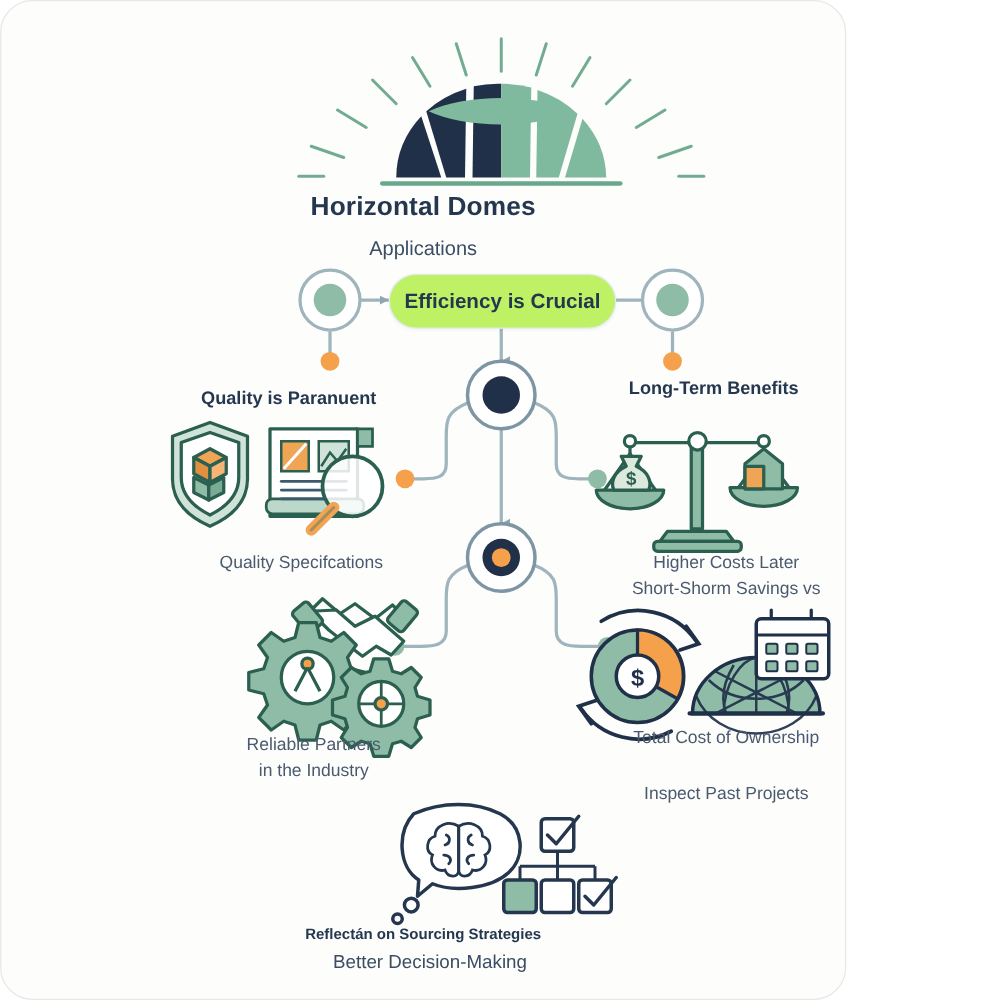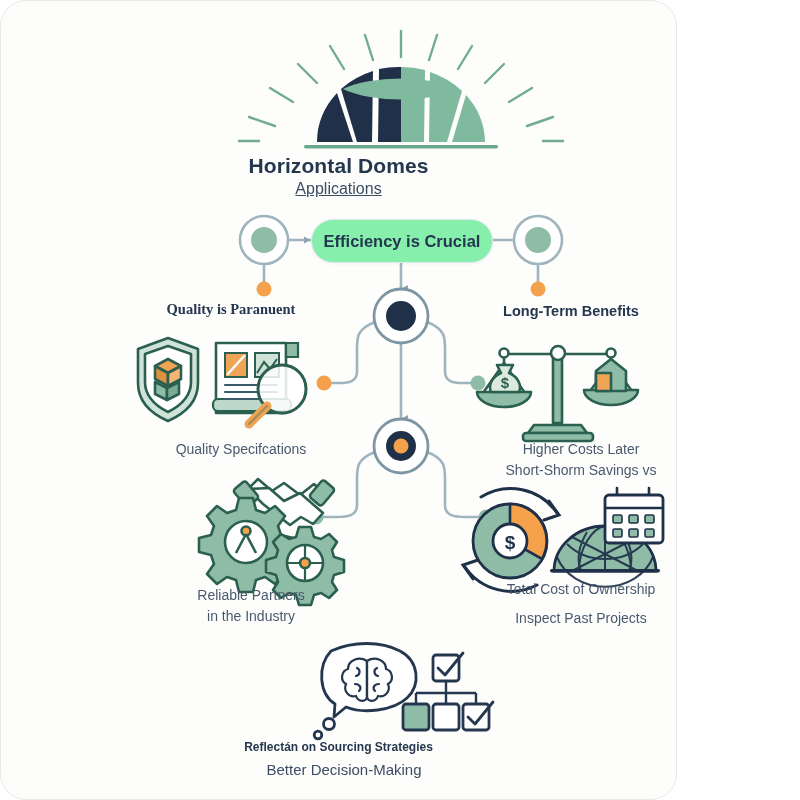--- a/index.html
+++ b/index.html
@@ -76,21 +76,21 @@
     font-size: 15px;
     color: #3b4d63;
   }
 
   
   .pill {
     position: absolute;
     display: flex;
     align-items: center;
     justify-content: center;
-    background: #86efac;
+    background: #bef264;
     border: 1.5px solid #e3eaee;
     border-radius: 22px;
     box-shadow: 0 1px 3px rgba(40,60,80,.06);
   }
 
   .layer {
     position: absolute;
     left: 0; top: 0;
     width: 800px; height: 800px;
     pointer-events: none;
@@ -131,21 +131,21 @@
 
           <path d="M342 88 A72 26 0 0 1 458 88 A72 26 0 0 1 342 88 Z" fill="#7fba9e"></path>
         </g>
 
         <rect x="303" y="144" width="194" height="3.5" rx="1.7" fill="#6aa88d"></rect>
       </g>
     </svg>
   </div>
 
   <div class="hdr-title" style="top:153px;">Horizontal Domes</div>
-  <div class="hdr-sub" style="top:179px;text-decoration:underline;">Applications</div>
+  <div class="hdr-sub" style="top:190px;">Applications</div>
 
   <div class="layer">
     <svg width="800" height="800" viewBox="0 0 800 800">
       <defs>
         <marker id="arrowR" markerWidth="9" markerHeight="9" refX="7" refY="4.5" orient="auto" markerUnits="userSpaceOnUse">
           <path d="M0,1 L7,4.5 L0,8 Z" fill="#8fa6b2"></path>
         </marker>
         <marker id="arrowD" markerWidth="10" markerHeight="10" refX="5" refY="8" orient="auto" markerUnits="userSpaceOnUse">
           <path d="M1,1 L9,1 L5,8.5 Z" fill="#8fa6b2"></path>
         </marker>
@@ -206,21 +206,21 @@
         <circle cx="400" cy="445" r="15" fill="#1f3048"></circle>
         <circle cx="400" cy="445" r="7.5" fill="#f5a04a"></circle>
       </g>
     </svg>
   </div>
 
   <div class="pill" style="left:310px; top:218px; width:180px; height:42px;">
     <span class="pill-text">Efficiency is Crucial</span>
   </div>
 
-  <div class="branch-label" style="left:110px; top:300px; width:240px;font-family:Liberation Serif, serif;">Quality is Paranuent</div>
+  <div class="branch-label" style="left:110px; top:310px; width:240px;">Quality is Paranuent</div>
   <div class="branch-label" style="left:450px; top:302px; width:240px;">Long-Term Benefits</div>
 
   <div class="layer">
     <svg width="800" height="800" viewBox="0 0 800 800">
 
       <g stroke="#2b5f4f" stroke-width="2.6" fill="none" stroke-linejoin="round">
         <path d="M167 337 L197 348 L197 382 C197 402 183 413 167 420 C151 413 137 402 137 382 L137 348 Z" fill="#cfe3d8"></path>
         <path d="M167 345 L190 353 L190 381 C190 396 179 405 167 411 C155 405 144 396 144 381 L144 353 Z" fill="#ffffff"></path>
 
         <path d="M167 358 L180 365 L167 372 L154 365 Z" fill="#f0a455"></path>
@@ -369,21 +369,21 @@
           <rect x="612" y="528" width="9" height="8" rx="1.5"></rect>
           <rect x="628" y="528" width="9" height="8" rx="1.5"></rect>
           <rect x="644" y="528" width="9" height="8" rx="1.5"></rect>
         </g>
       </g>
     </svg>
   </div>
 
   <div class="caption" style="left:450px; top:578px; width:260px;">
     <div>Total Cost of Ownership</div>
-    <div style="margin-top:8px;">Inspect Past Projects</div>
+    <div style="margin-top:24px;">Inspect Past Projects</div>
   </div>
 
   <div class="layer">
     <svg width="800" height="800" viewBox="0 0 800 800">
 
       <g stroke="#24374f" stroke-width="2.8" fill="#ffffff" stroke-linejoin="round">
         <path d="M330 650 C352 640 380 640 399 650 C418 660 420 684 406 697 C392 710 362 713 345 706 L333 716 L334 703 C318 693 316 665 330 650 Z"></path>
         <circle cx="328" cy="723" r="5.5"></circle>
         <circle cx="317" cy="734" r="3.8"></circle>
       </g>

